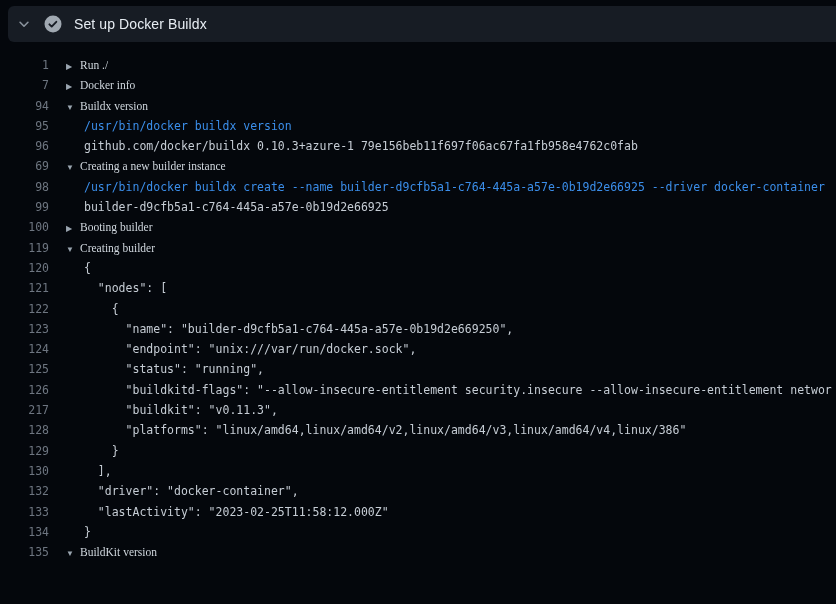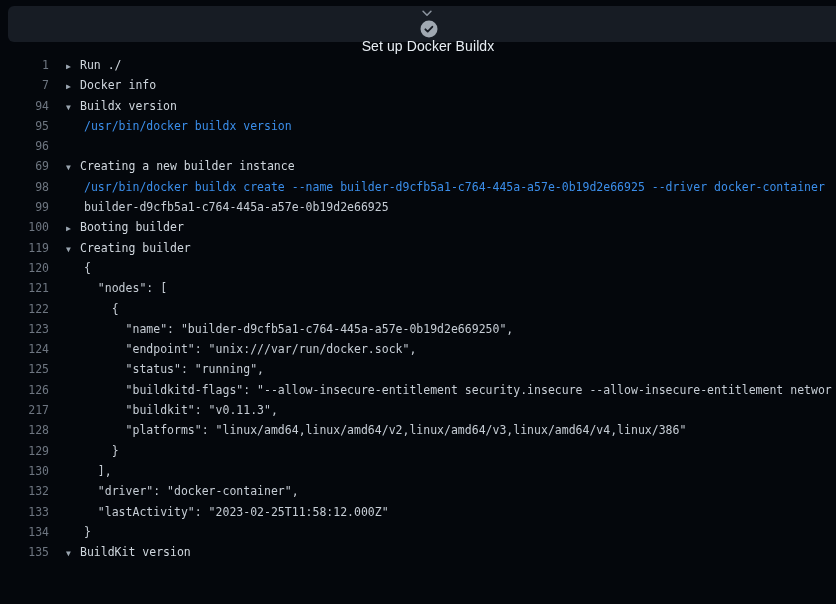--- a/index.html
+++ b/index.html
@@ -4,37 +4,37 @@
 <style>
   html,body{margin:0;padding:0;}
   body{
     width:836px;height:604px;overflow:hidden;position:relative;
     background:#04070c;
     font-family:"Liberation Sans",sans-serif;
   }
   .step-header{
     position:absolute;top:6px;left:8px;right:0;height:36px;
     background:#171c24;border-radius:6px 0 0 6px;
-    display:flex;align-items:center;cursor:pointer;flex-direction:column;
+    display:flex;align-items:center;cursor:pointer;
   }
   .chev{margin-left:9px;flex:none;display:flex;align-items:center;}
   .check{margin-left:13px;flex:none;display:flex;align-items:center;}
   .step-title{margin-left:12px;color:#e7edf3;font-size:14px;letter-spacing:.1px;}
   .log{
     position:absolute;top:42px;left:0;right:0;bottom:0;
     padding-top:13px;
     font-family:"DejaVu Sans Mono","Liberation Mono",monospace;
     font-size:11.5px;
   }
   .row{display:flex;height:20.3px;line-height:20.3px;white-space:pre;}
   .ln{width:49px;text-align:right;color:#6e7681;flex:none;}
   .bd{margin-left:17px;overflow:hidden;}
   .row.output .bd{padding-left:18px;color:#c6cdd5;}
   .row.command .bd{padding-left:18px;color:#3b8eea;text-align:right;}
-  .row.group .bd{color:#d0d7de;}
+  .row.group .bd{color:#d0d7de;font-family:Liberation Serif, serif;}
   .arrow{display:inline-block;width:14px;color:#9aa5b0;font-size:8px;}
 </style>
 </head>
 <body>
 
 <div class="step-header">
   <span class="chev">
     <svg width="14" height="14" viewBox="0 0 16 16">
       <path d="M3.5 6l4.5 4.5L12.5 6" fill="none" stroke="#8b949e" stroke-width="1.8" stroke-linecap="round" stroke-linejoin="round"></path>
     </svg>
@@ -46,21 +46,21 @@
     </svg>
   </span>
   <span class="step-title">Set up Docker Buildx</span>
 </div>
 
 <div class="log">
     <div class="row group"><span class="ln">1</span><span class="bd"><span class="arrow">▶</span><span>Run ./</span></span></div>
     <div class="row group"><span class="ln">7</span><span class="bd"><span class="arrow">▶</span><span>Docker info</span></span></div>
     <div class="row group"><span class="ln">94</span><span class="bd"><span class="arrow">▼</span><span>Buildx version</span></span></div>
     <div class="row command"><span class="ln">95</span><span class="bd">/usr/bin/docker buildx version</span></div>
-    <div class="row output"><span class="ln">96</span></div>
+    <div class="row output"><span class="ln">96</span><span class="bd">github.com/docker/buildx 0.10.3+azure-1 79e156beb11f697f06ac67fa1fb958e4762c0fab</span></div>
     <div class="row group"><span class="ln">69</span><span class="bd"><span class="arrow">▼</span><span>Creating a new builder instance</span></span></div>
     <div class="row command"><span class="ln">98</span><span class="bd">/usr/bin/docker buildx create --name builder-d9cfb5a1-c764-445a-a57e-0b19d2e66925 --driver docker-container</span></div>
     <div class="row output"><span class="ln">99</span><span class="bd">builder-d9cfb5a1-c764-445a-a57e-0b19d2e66925</span></div>
     <div class="row group"><span class="ln">100</span><span class="bd"><span class="arrow">▶</span><span>Booting builder</span></span></div>
     <div class="row group"><span class="ln">119</span><span class="bd"><span class="arrow">▼</span><span>Creating builder</span></span></div>
     <div class="row output"><span class="ln">120</span><span class="bd">{</span></div>
     <div class="row output"><span class="ln">121</span><span class="bd">  "nodes": [</span></div>
     <div class="row output"><span class="ln">122</span><span class="bd">    {</span></div>
     <div class="row output"><span class="ln">123</span><span class="bd">      "name": "builder-d9cfb5a1-c764-445a-a57e-0b19d2e669250",</span></div>
     <div class="row output"><span class="ln">124</span><span class="bd">      "endpoint": "unix:///var/run/docker.sock",</span></div>

